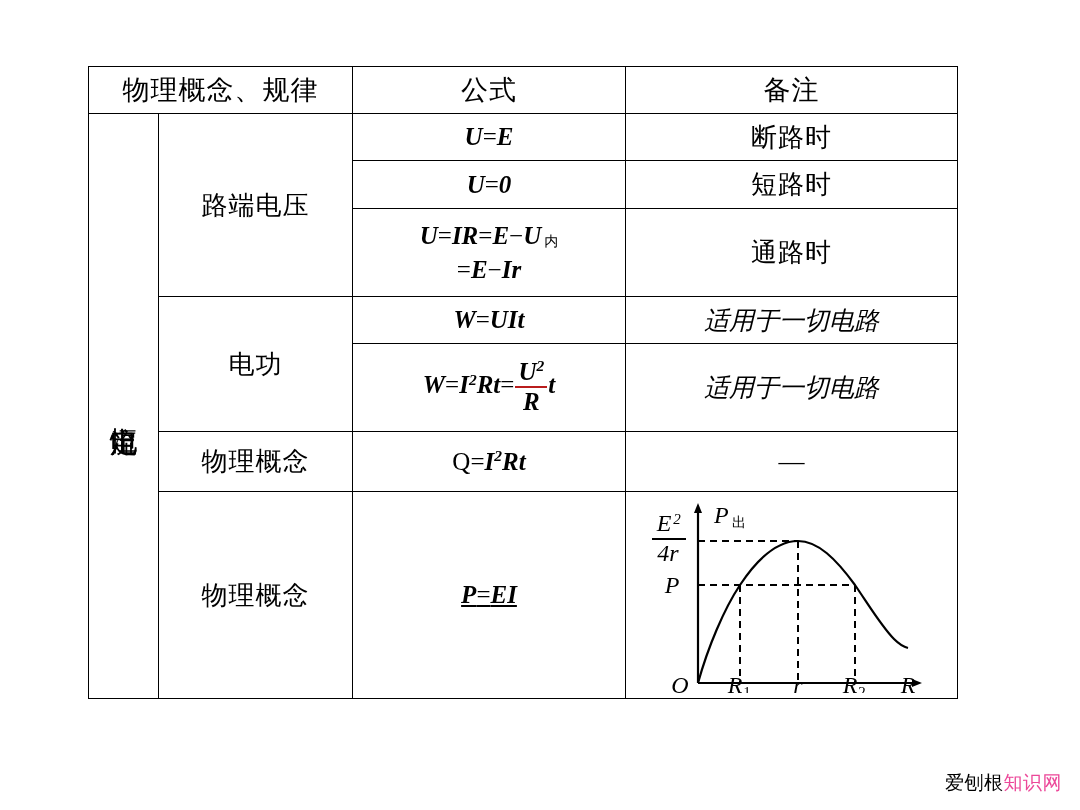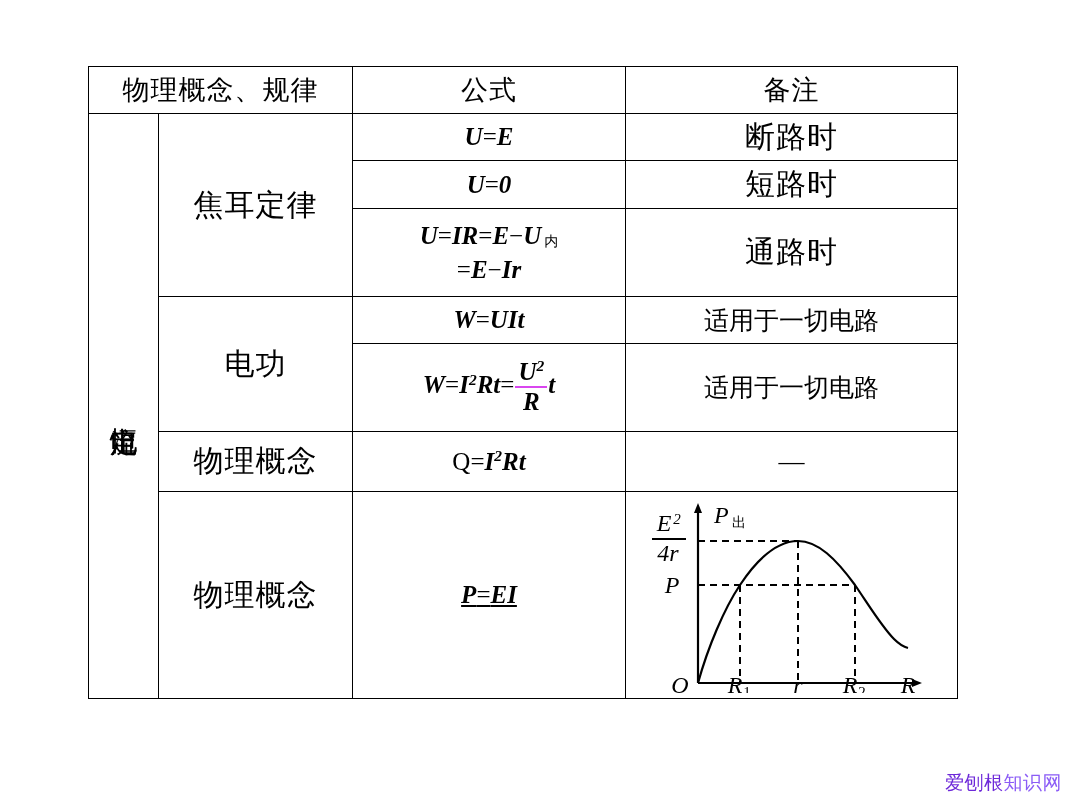--- a/index.html
+++ b/index.html
@@ -58,24 +58,24 @@
   }
   .vert-wrap {
     display: flex;
     align-items: center;
     justify-content: center;
     height: 100%;
   }
 
   
   .cn {
-    font-size: 30px;
+    font-size: 26px;
     letter-spacing: 1px;
   }
-  .cn-sm { font-size: 25px; }
+  .cn-sm { font-size: 25px; font-style: italic; }
 
   
   .fml {
     font-size: 25px;
     font-weight: bold;
     font-style: italic;
     font-family: "Liberation Serif", "DejaVu Serif", serif;
     white-space: nowrap;
     line-height: 1.35;
   }
@@ -99,21 +99,21 @@
     display: inline-block;
     vertical-align: middle;
     text-align: center;
     line-height: 1.05;
     margin: 0 1px;
     position: relative;
     top: -1px;
   }
   .frac .num {
     display: block;
-    border-bottom: 2px solid #d946ef;
+    border-bottom: 2px solid #b91c1c;
     padding: 0 3px 1px 3px;
     font-family: Liberation Serif, serif;
   }
   .frac .den {
     display: block;
     padding: 1px 3px 0 3px;
   }
 
   .dash { font-size: 26px; font-weight: normal; font-style: normal; }
 
@@ -167,22 +167,22 @@
   
   #watermark {
     position: absolute;
     right: 18px;
     bottom: 14px;
     font-family: "Liberation Sans", "DejaVu Sans", sans-serif;
     font-size: 19px;
     letter-spacing: 0.5px;
     white-space: nowrap;
   }
-  #watermark .wm-a { color: #6d28d9; }
-  #watermark .wm-b { color: #8b5cf6; }
+  #watermark .wm-a { color: #000000; }
+  #watermark .wm-b { color: #ec4899; }
 </style>
 </head>
 <body>
 
 <table id="phys-table">
   <colgroup>
     <col class="col-cat">
       <col class="col-name">
       <col class="col-form">
       <col class="col-note">
@@ -194,21 +194,21 @@
       <td class="hdr">公式</td>
       <td class="hdr">备注</td>
     </tr>
 
     <tr>
       <td rowspan="7">
         <div class="vert-wrap">
           <span class="vert-label">恒定电流</span>
         </div>
       </td>
-      <td rowspan="3" class="cn">焦耳定律</td>
+      <td rowspan="3" class="cn">路端电压</td>
       <td class="fml row-h-small">
         <span>U</span><span class="up">=</span><span>E</span>
       </td>
       <td class="cn">断路时</td>
     </tr>
 
     <tr>
       <td class="fml row-h-mid">
         <span>U</span><span class="up">=</span><span>0</span>
       </td>

